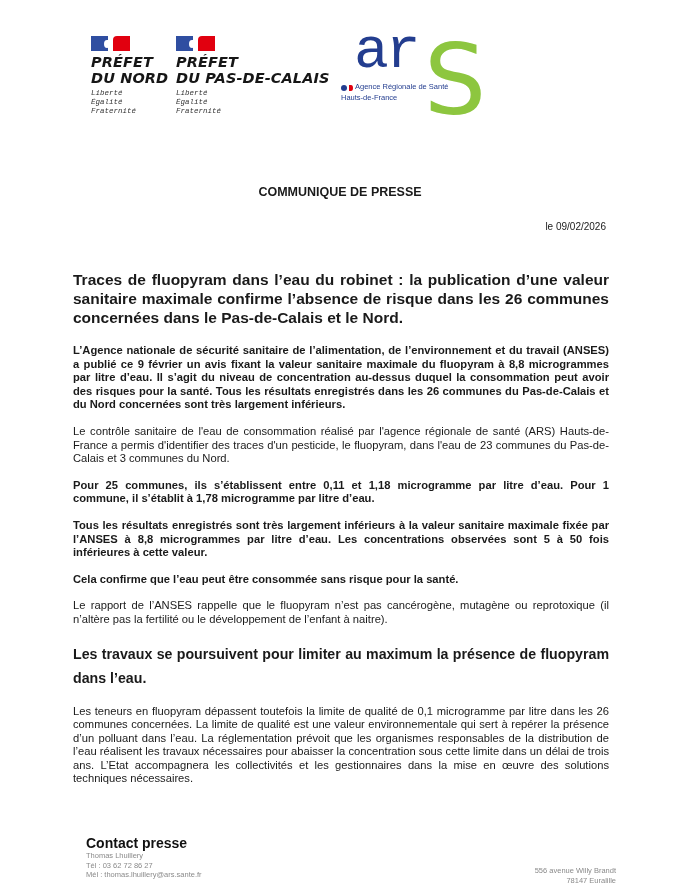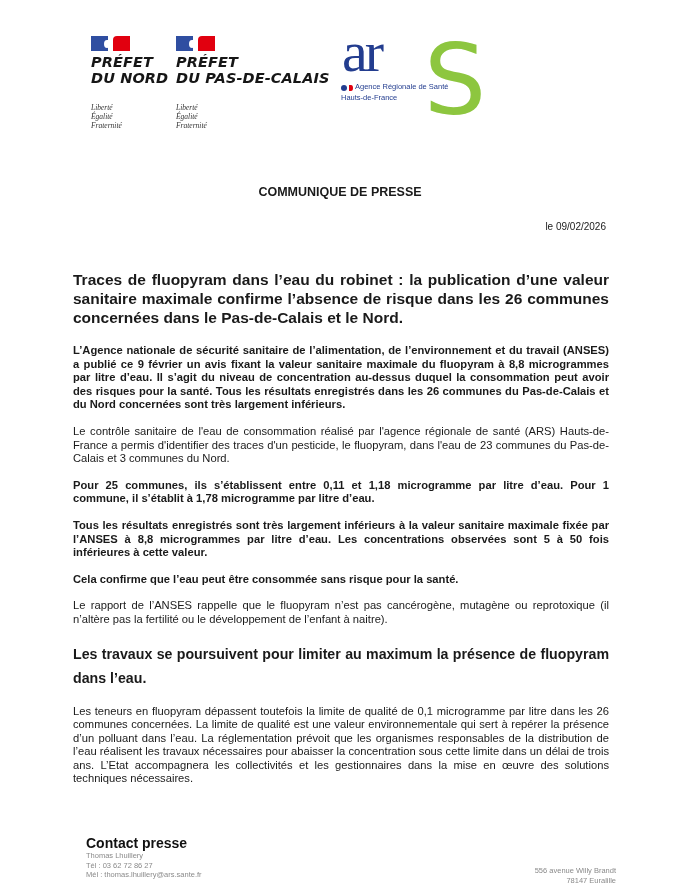--- a/index.html
+++ b/index.html
@@ -17,26 +17,26 @@
       content: ""; position: absolute; right: -2px; top: 4px; width: 6px; height: 8px;
       background: #ffffff; border-radius: 50% 0 50% 50%;
     }
     .marianne .gap { width: 5px; }
     .marianne .red { width: 17px; height: 15px; background: #e1000f; border-radius: 4px 0 0 0; }
     .prefet-title {
       font-family: "DejaVu Sans", sans-serif; font-weight: bold; font-size: 14.5px;
       line-height: 16px; color: #161616; letter-spacing: 0.1px; white-space: nowrap; font-style: italic;
     }
     .devise {
-      font-family: Liberation Serif, serif; font-style: italic; font-size: 7.5px;
-      line-height: 9px; color: #333; margin-top: 17px;
+      font-family: Liberation Mono, monospace; font-style: italic; font-size: 7.5px;
+      line-height: 9px; color: #333; margin-top: 3px;
     }
     .ars-logo { position: absolute; left: 338px; top: 38px; width: 140px; height: 86px; }
     .ars-letters {
-      position: absolute; left: 4px; top: -16px; font-family: Liberation Serif, serif;
+      position: absolute; left: 16px; top: -16px; font-family: Liberation Mono, monospace;
       font-size: 58px; font-weight: normal; color: #233d8f; letter-spacing: -3px;
       line-height: 60px;
     }
     .ars-s {
       position: absolute; left: 86px; top: -8px; font-family: "DejaVu Sans", sans-serif;
       font-size: 98px; color: #8dc63f; line-height: 100px;
     }
     .ars-subtitle {
       position: absolute; left: 3px; top: 44px; font-size: 7.5px; color: #233d8f;
       white-space: nowrap; display: flex; align-items: flex-end; gap: 2px;

